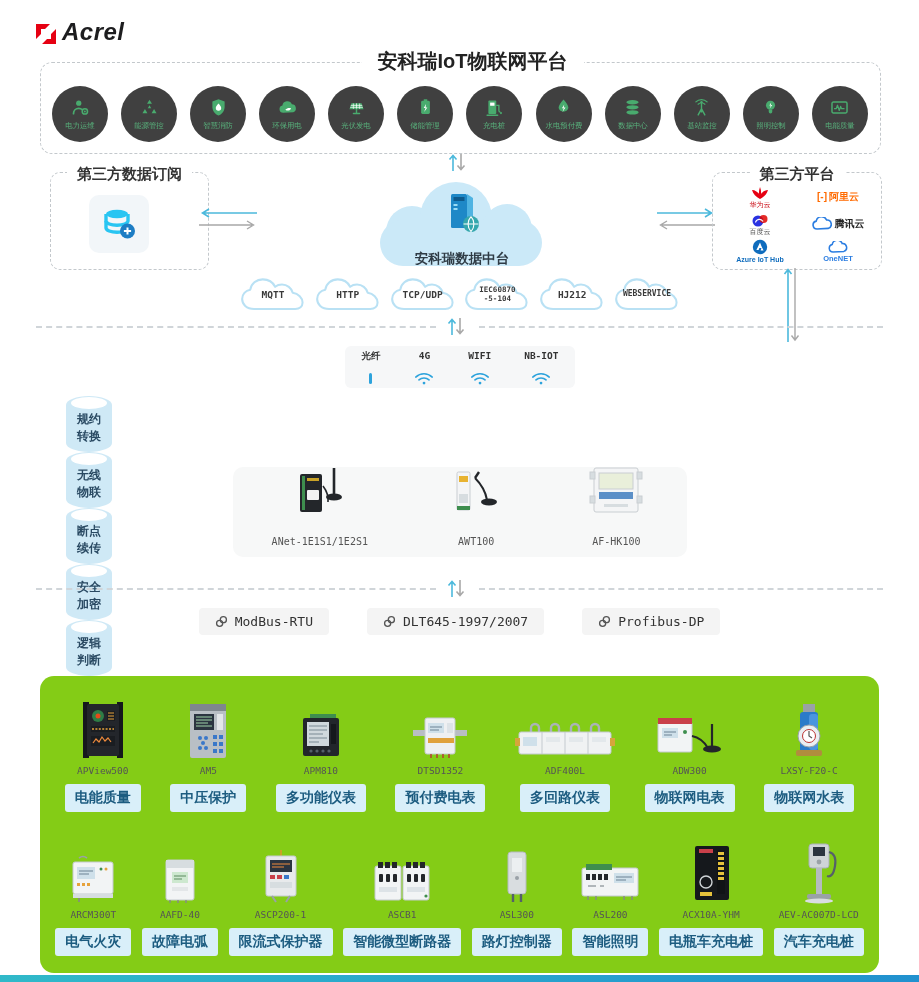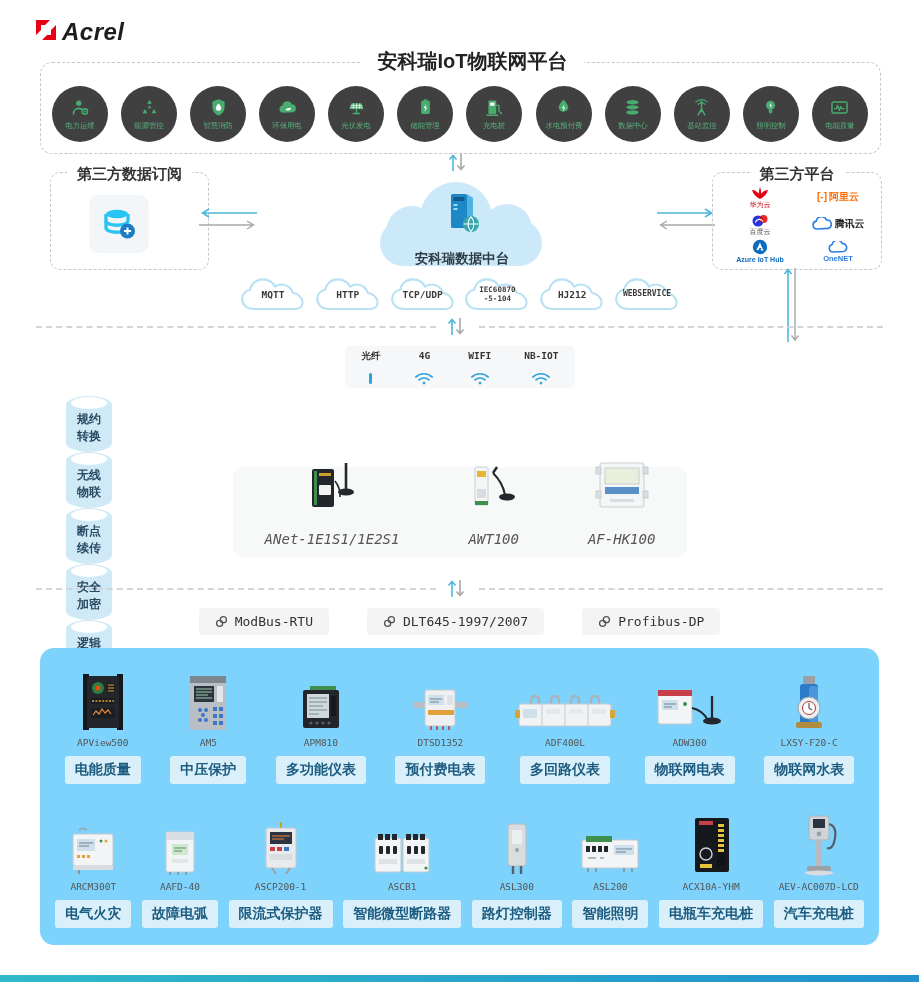--- a/index.html
+++ b/index.html
@@ -1,21 +1,21 @@
 <!DOCTYPE html>
 <html><head>
 <meta charset="utf-8">
 <style>
   html,body{margin:0;padding:0;}
   body{width:919px;height:982px;position:relative;background:#fff;font-family:"Liberation Sans",sans-serif;color:#333;overflow:hidden;}
   .abs{position:absolute;}
   .mono{font-family:"DejaVu Sans Mono",monospace;}
 
   
-  .logo{left:34px;top:18px;display:flex;align-items:flex-start;gap:4px;}
+  .logo{left:34px;top:18px;display:flex;align-items:flex-end;gap:4px;}
   .logo .brand{font-size:24px;font-weight:bold;font-style:italic;color:#1d1d1f;letter-spacing:.5px;}
 
   
   .top-box{left:40px;top:62px;width:839px;height:90px;border:1px dashed #c3c8cc;border-radius:12px;}
   .page-title{left:0;top:48px;width:100%;text-align:center;font-size:20px;font-weight:bold;color:#222;z-index:3;padding-left:13px;}
   .page-title span{background:#fff;padding:0 16px;}
   .apps{left:52px;top:86px;width:816px;display:flex;justify-content:space-between;}
   .app{width:56px;height:56px;border-radius:50%;background:#404040;display:flex;flex-direction:column;align-items:center;justify-content:center;}
   .app svg{width:21px;height:21px;}
   .app .alabel{font-size:8px;color:#58b27c;margin-top:2px;white-space:nowrap;transform:scale(.92);}
@@ -66,29 +66,29 @@
   
   .cyls{left:66px;top:396px;width:788px;display:flex;justify-content:space-between;flex-direction:column;}
   .cyl{position:relative;width:46px;height:56px;background:#cfe9f6;border-radius:23px/9px;}
   .cyl::before{content:"";position:absolute;left:5px;right:5px;top:1px;height:12px;background:#fff;border-radius:50%;}
   .cyl .cyltext{position:absolute;left:0;top:15px;width:100%;text-align:center;font-size:12px;font-weight:bold;color:#2a4a63;line-height:1.45;}
 
   
   .gwbox{left:233px;top:467px;width:454px;height:90px;background:#f7f8f8;border-radius:10px;display:flex;justify-content:space-around;align-items:flex-end;padding-bottom:10px;box-sizing:border-box;}
   .gwitem{display:flex;flex-direction:column;align-items:center;}
   .gwimg{height:54px;display:flex;align-items:flex-end;}
-  .gwmodel{font-size:14px;color:#555;margin-top:20px;font-style:italic;}
+  .gwmodel{font-size:10px;color:#555;margin-top:20px;}
 
   
   .pills{left:0;top:608px;width:919px;display:flex;justify-content:center;gap:38px;}
   .pill{background:#f4f4f4;border-radius:4px;padding:6px 16px;display:flex;align-items:center;gap:7px;font-size:13px;color:#333;}
   .pill .lk{color:#555;display:flex;}
 
   
-  .prodbox{left:40px;top:648px;width:839px;height:297px;background:#7dd3fc;border-radius:14px;}
+  .prodbox{left:40px;top:676px;width:839px;height:297px;background:#84cc16;border-radius:14px;}
   .prow{position:absolute;left:10px;right:10px;display:flex;justify-content:space-around;align-items:flex-start;}
   .prow1{top:20px;}
   .prow2{top:168px;}
   .pitem{display:flex;flex-direction:column;align-items:center;}
   .pimg{height:64px;display:flex;align-items:flex-end;}
   .prow2 .pimg{height:60px;}
   .pmodel{font-size:9.5px;color:#555;margin-top:5px;white-space:nowrap;}
   .pbadge{margin-top:8px;background:#d9eff9;color:#1c5c80;font-weight:bold;font-size:14px;padding:5px 10px;border-radius:3px;white-space:nowrap;}
 
   .footer-bar{left:0;bottom:0;width:100%;height:7px;background:linear-gradient(90deg,#30b9c9,#2191cf);}

